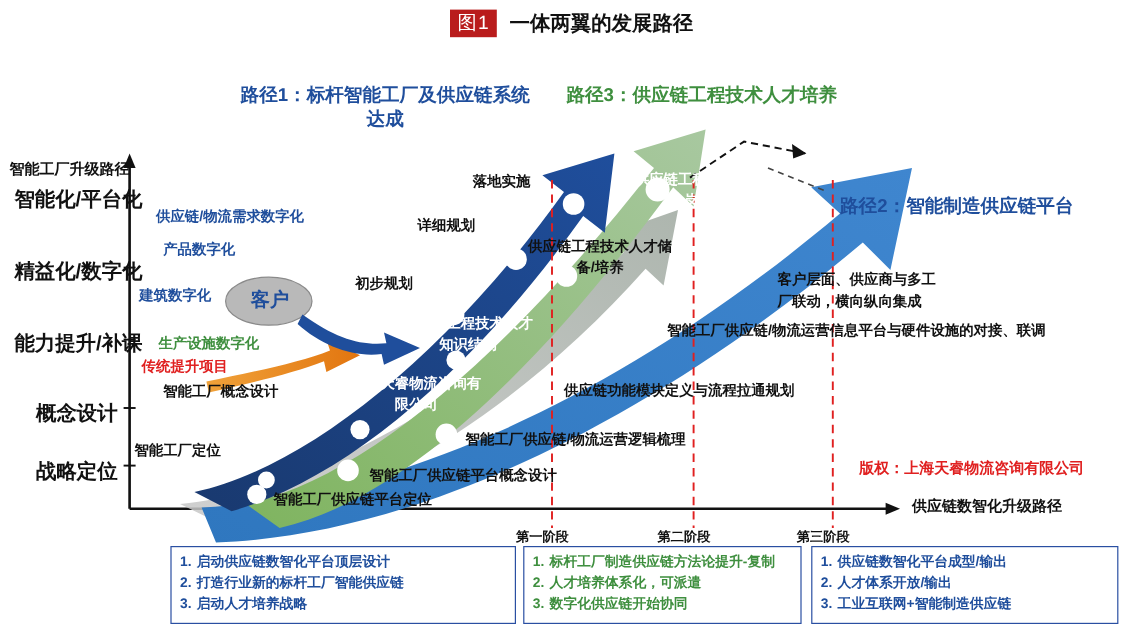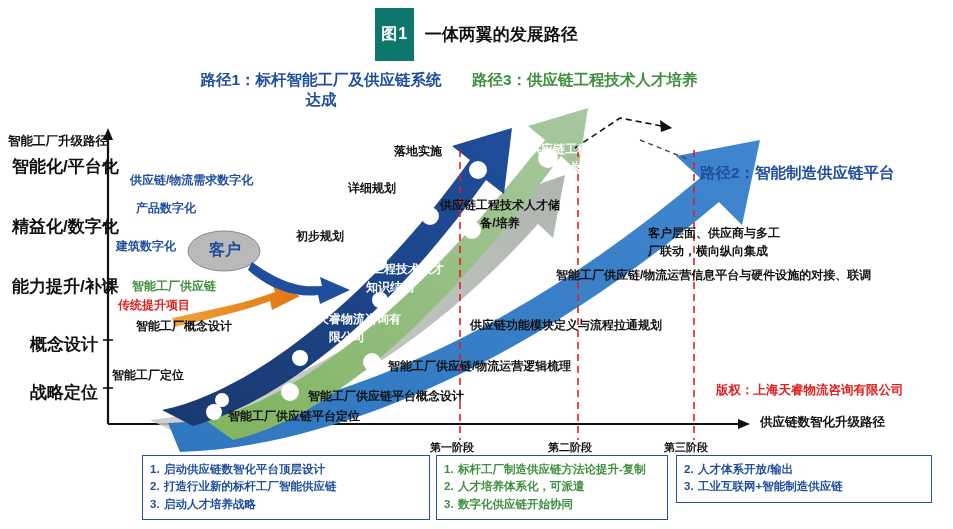--- a/index.html
+++ b/index.html
@@ -9,22 +9,22 @@
     font-family:"Liberation Sans","DejaVu Sans",sans-serif;
     position:relative;
     overflow:hidden;
   }
   .abs{position:absolute;}
   
   #title-row{
     top:8px;left:0;width:953px;text-align:center;
   }
   .fig-badge{
-    display:inline-block;background:#0f766e;color:#ffffff;
-    font-weight:bold;font-size:16px;padding:16px 6px;vertical-align:middle;
+    display:inline-block;background:#b91c1c;color:#ffffff;
+    font-weight:normal;font-size:16px;padding:1px 6px;vertical-align:middle;
     letter-spacing:1px;
   }
   .title-text{
     display:inline-block;font-size:17px;font-weight:bold;color:#111111;
     vertical-align:middle;margin-left:6px;
   }
   
   .t{font-size:12px;color:#111;line-height:1.35;}
   .bold{font-weight:bold;}
   .blue{color:#1f4e9c;}
@@ -174,21 +174,21 @@
 
 <div class="abs t bold" style="top:143px;left:394px;">落地实施</div>
 <div class="abs t bold" style="top:180px;left:348px;">详细规划</div>
 <div class="abs t bold" style="top:228px;left:296px;">初步规划</div>
 <div class="abs t bold" style="top:318px;left:136px;">智能工厂概念设计</div>
 <div class="abs t bold" style="top:367px;left:112px;">智能工厂定位</div>
 
 <div class="abs t bold blue" style="top:172px;left:130px;">供应链/物流需求数字化</div>
 <div class="abs t bold blue" style="top:200px;left:136px;">产品数字化</div>
 <div class="abs t bold blue" style="top:238px;left:116px;">建筑数字化</div>
-<div class="abs t bold green" style="top:278px;left:132px;">智能工厂供应链</div>
+<div class="abs t bold green" style="top:278px;left:132px;">生产设施数字化</div>
 
 <div class="abs" style="top:240px;left:196px;width:58px;text-align:center;font-size:16px;font-weight:bold;color:#1f4e9c;">客户</div>
 
 <div class="abs t bold red" style="top:297px;left:118px;">传统提升项目</div>
 
 <div class="abs t bold white ctr" style="top:140px;left:528px;width:110px;line-height:1.5;">供应链工程技术人才上岗输出</div>
 <div class="abs t bold ctr" style="top:196px;left:440px;width:120px;line-height:1.5;">供应链工程技术人才储备/培养</div>
 <div class="abs t bold white ctr" style="top:260px;left:332px;width:116px;line-height:1.5;">供应链工程技术人才知识结构</div>
 <div class="abs t bold white ctr" style="top:310px;left:292px;width:110px;line-height:1.5;">上海天睿物流咨询有限公司</div>
 
@@ -224,18 +224,21 @@
   <div class="li green">
     <span class="num">2.</span><span>人才培养体系化，可派遣</span>
   </div>
   <div class="li green">
     <span class="num">3.</span><span>数字化供应链开始协同</span>
   </div>
 </div>
 
 <div class="abs bbox" style="top:455px;left:676px;width:240px;">
   <div class="li blue">
+    <span class="num">1.</span><span>供应链数智化平台成型/输出</span>
+  </div>
+  <div class="li blue">
     <span class="num">2.</span><span>人才体系开放/输出</span>
   </div>
   <div class="li blue">
     <span class="num">3.</span><span>工业互联网+智能制造供应链</span>
   </div>
 </div>
 
 </body></html>

